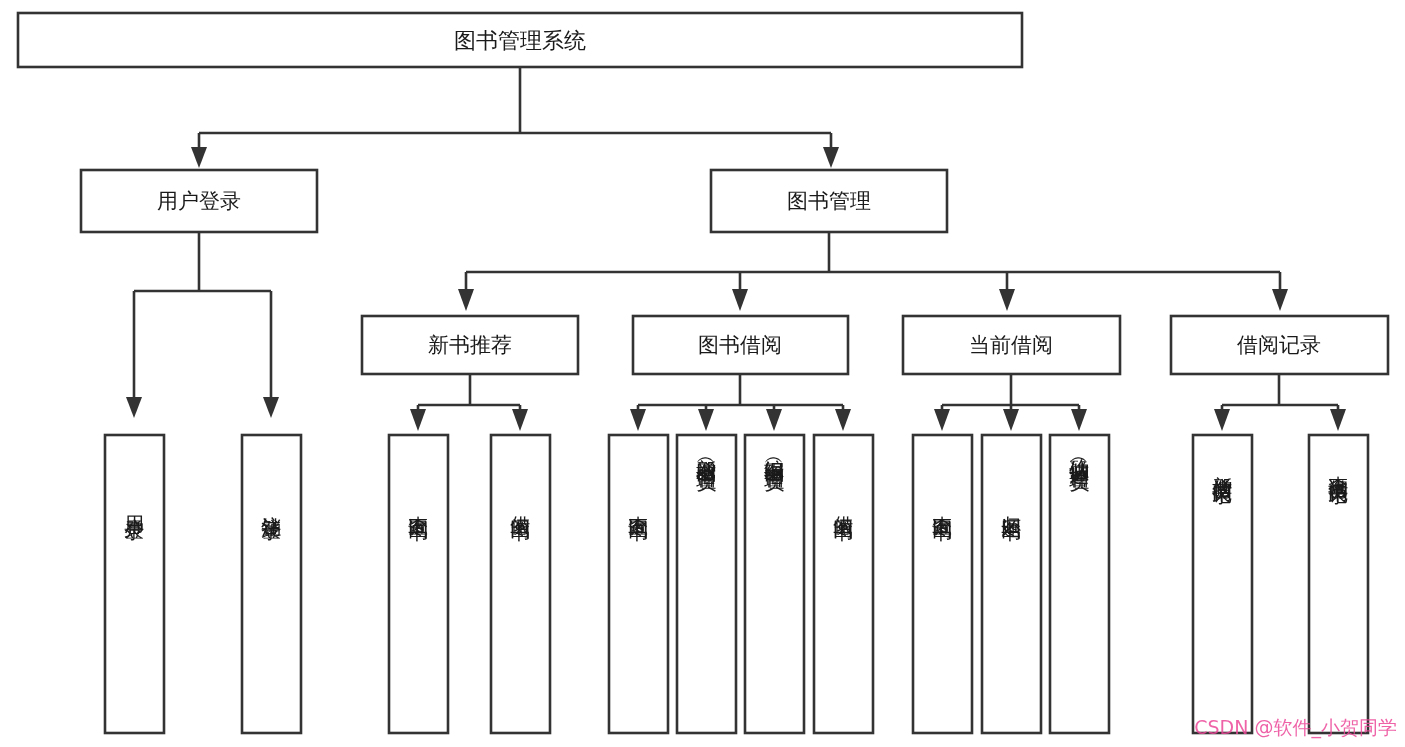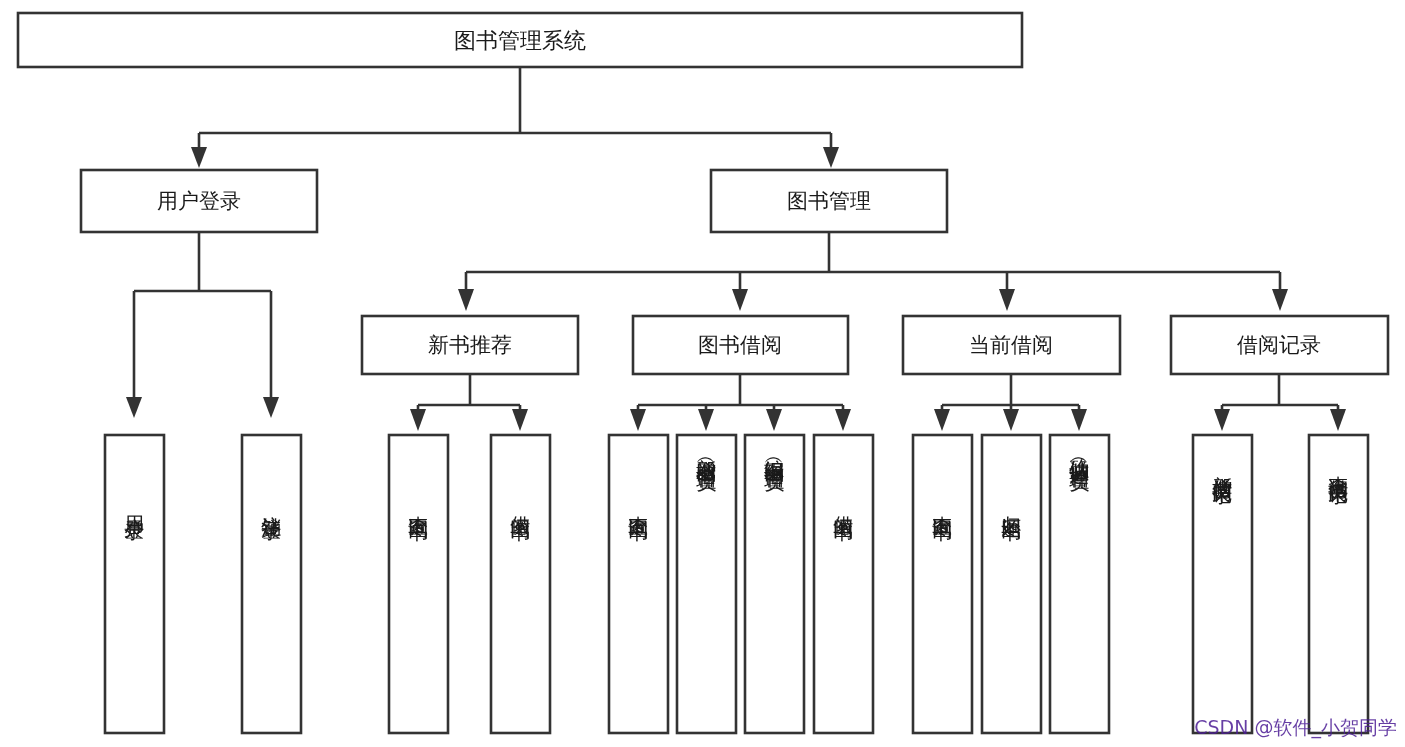--- a/index.html
+++ b/index.html
@@ -68,21 +68,21 @@
     letter-spacing: 2px;
     text-align: center;
     white-space: pre;
   }
   .watermark {
     position: absolute;
     right: 8px;
     bottom: 6px;
     font-family: "DejaVu Sans", "Liberation Sans", sans-serif;
     font-size: 19px;
-    color: #4c1d95;
+    color: #ec4899;
     opacity: 0.85;
     user-select: none;
     white-space: pre;
   }
 </style>
 </head>
 <body>
 
 <div id="diagram-root">
 

